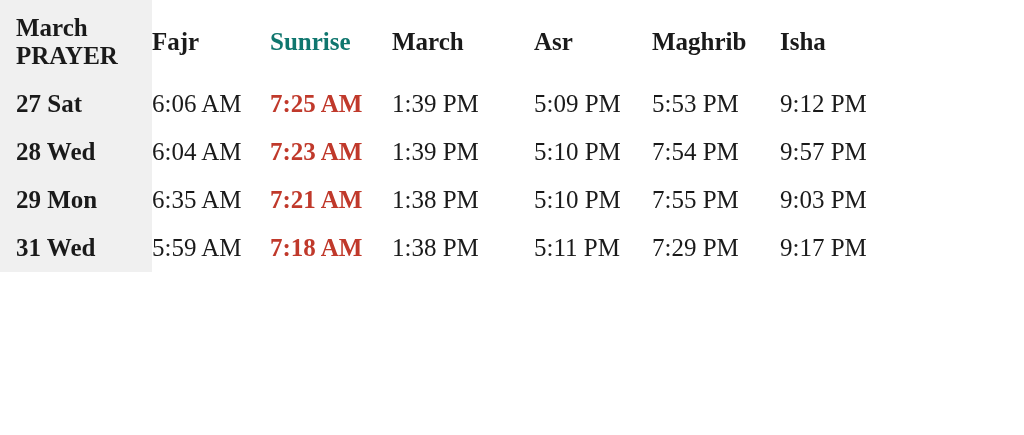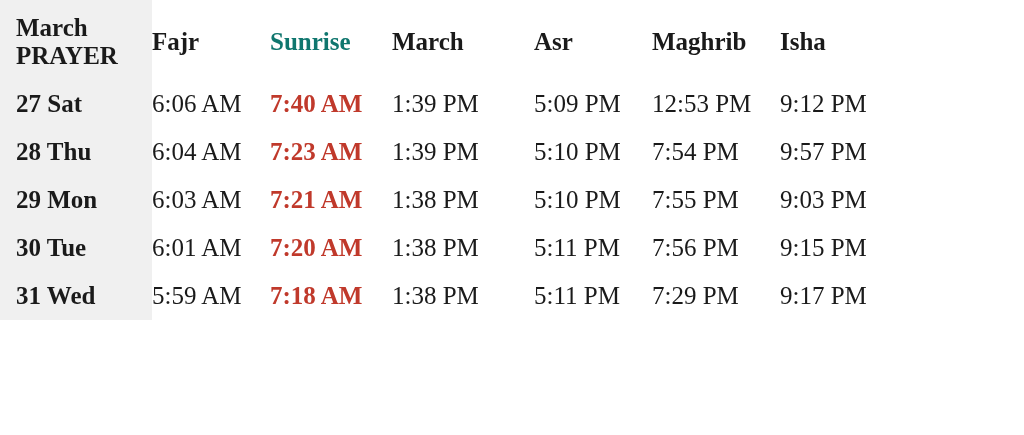--- a/index.html
+++ b/index.html
@@ -101,52 +101,43 @@
         <th class="col-head">March</th>
         <th class="col-head">Asr</th>
         <th class="col-head">Maghrib</th>
         <th class="col-head">Isha</th>
       </tr>
     </thead>
     <tbody>
       <tr>
         <td class="col-day">27 Sat</td>
         <td>6:06 AM</td>
-        <td class="sunrise">7:40 AM</td>
+        <td class="sunrise">7:25 AM</td>
         <td>1:39 PM</td>
         <td>5:09 PM</td>
-        <td>12:53 PM</td>
+        <td>5:53 PM</td>
         <td>9:12 PM</td>
       </tr>
       <tr>
-        <td class="col-day">28 Thu</td>
+        <td class="col-day">28 Wed</td>
         <td>6:04 AM</td>
         <td class="sunrise">7:23 AM</td>
         <td>1:39 PM</td>
         <td>5:10 PM</td>
         <td>7:54 PM</td>
         <td>9:57 PM</td>
       </tr>
       <tr>
         <td class="col-day">29 Mon</td>
-        <td>6:03 AM</td>
+        <td>6:35 AM</td>
         <td class="sunrise">7:21 AM</td>
         <td>1:38 PM</td>
         <td>5:10 PM</td>
         <td>7:55 PM</td>
         <td>9:03 PM</td>
-      </tr>
-      <tr>
-        <td class="col-day">30 Tue</td>
-        <td>6:01 AM</td>
-        <td class="sunrise">7:20 AM</td>
-        <td>1:38 PM</td>
-        <td>5:11 PM</td>
-        <td>7:56 PM</td>
-        <td>9:15 PM</td>
       </tr>
       <tr>
         <td class="col-day">31 Wed</td>
         <td>5:59 AM</td>
         <td class="sunrise">7:18 AM</td>
         <td>1:38 PM</td>
         <td>5:11 PM</td>
         <td>7:29 PM</td>
         <td>9:17 PM</td>
       </tr>

